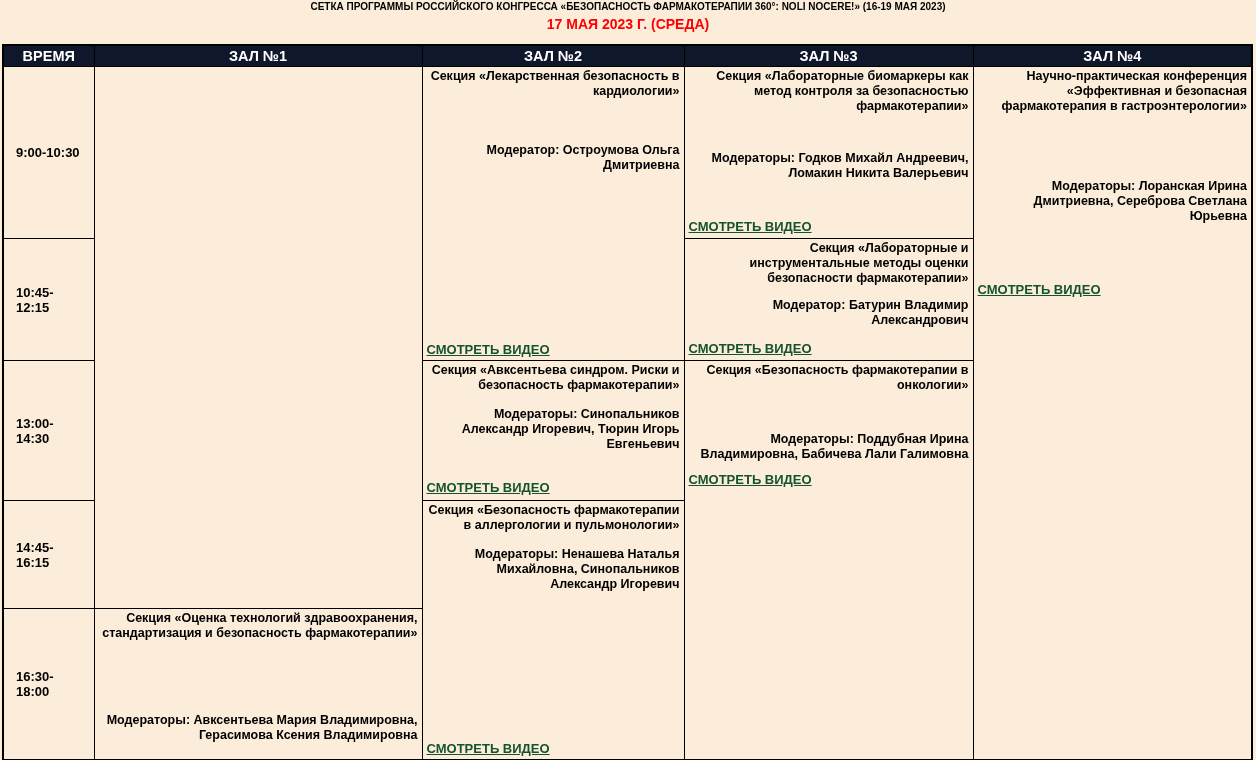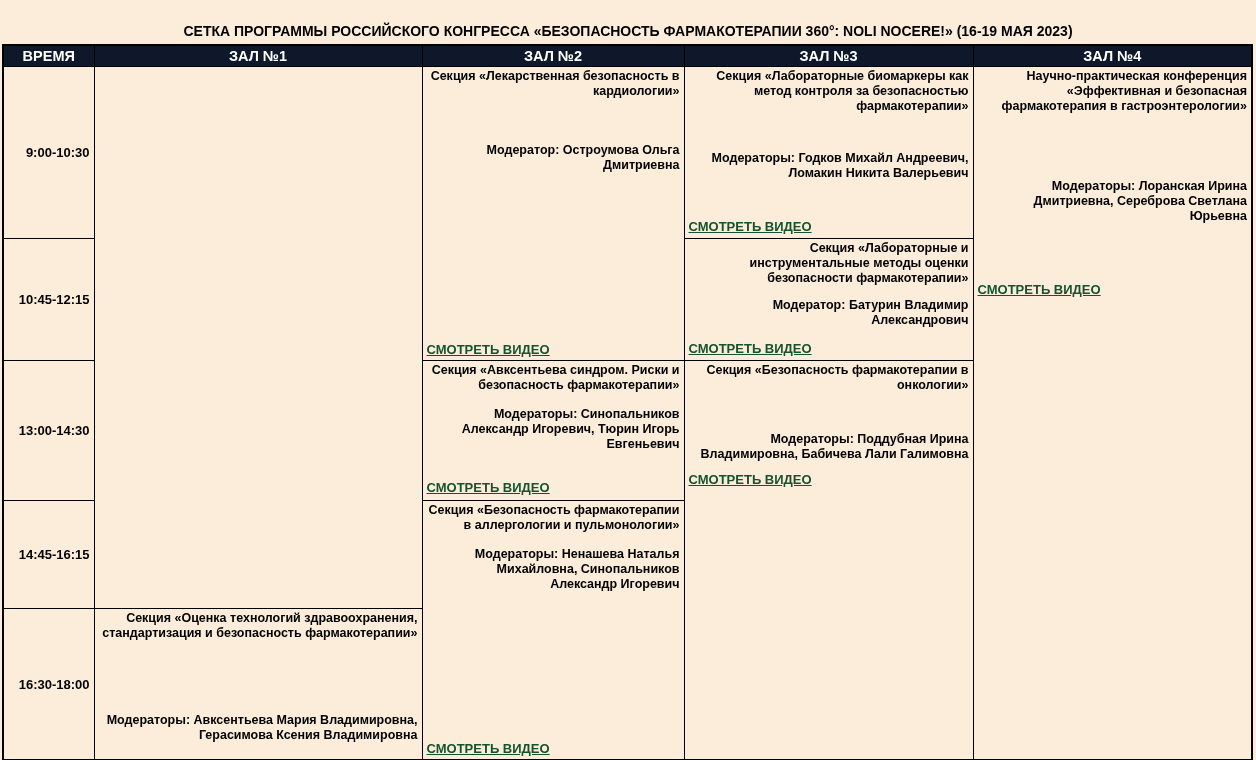--- a/index.html
+++ b/index.html
@@ -6,22 +6,22 @@
     margin: 0; padding: 0;
     width: 1256px; height: 760px;
     background: #FBEDDA;
     font-family: "Liberation Sans", sans-serif;
     font-weight: bold;
     color: #000;
     overflow: hidden;
   }
   .page-title {
     text-align: center;
-    font-size: 14px;
-    padding-top: 23px;
+    font-size: 10px;
+    padding-top: 1px;
     letter-spacing: 0;
   }
   .page-date {
     text-align: center;
     font-size: 14px;
     color: #FF0000;
     padding-top: 4px;
   }
   table.grid {
     position: absolute;
@@ -47,24 +47,24 @@
     padding: 0;
   }
   td {
     border: 1px solid #000;
     vertical-align: top;
     padding: 2px 4px 2px 4px;
     font-size: 12.5px;
     line-height: 15px;
   }
   td.time {
-    text-align: right;
+    text-align: left;
     vertical-align: middle;
     font-size: 13px;
-    padding: 4px;
+    padding: 12px;
   }
   tr.r1 { height: 172px; }
   tr.r2 { height: 122px; }
   tr.r3 { height: 139px; }
   tr.r4 { height: 107px; }
   tr.r5 { height: 152px; }
   .cell { display: flex; flex-direction: column; text-align: right; }
   .c-a { height: 288px; }  .c-a .s-mods { margin-top: 44px; }
   .c-b { height: 165px; }  .c-b .s-mods { margin-top: 37px; }
   .c-c { height: 688px; gap: 28px; }  .c-c .s-mods { margin-top: 37px; } .c-c .watch { margin-top: 30px; }

